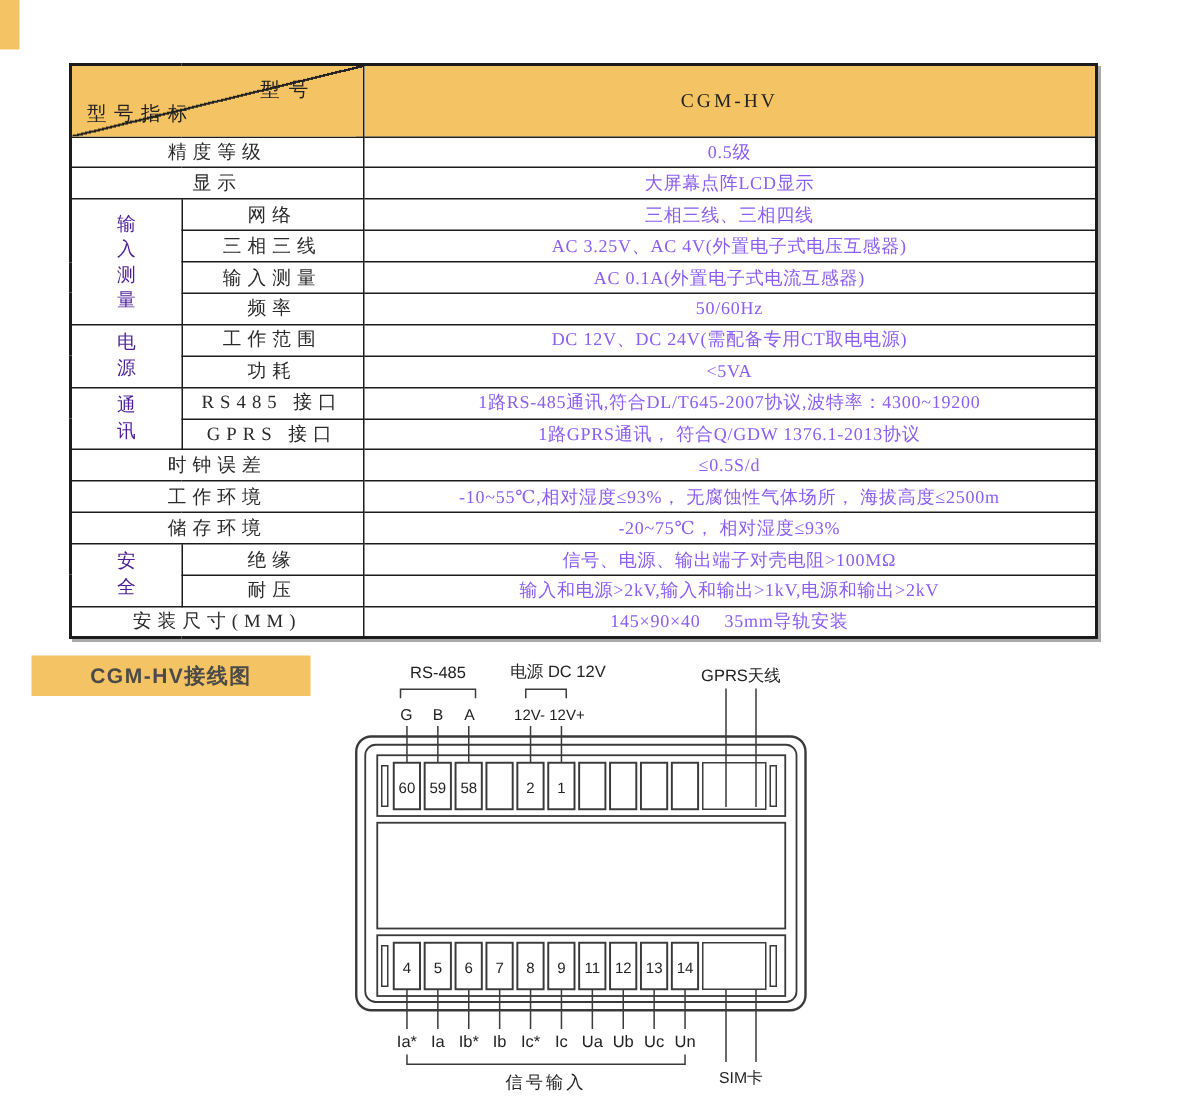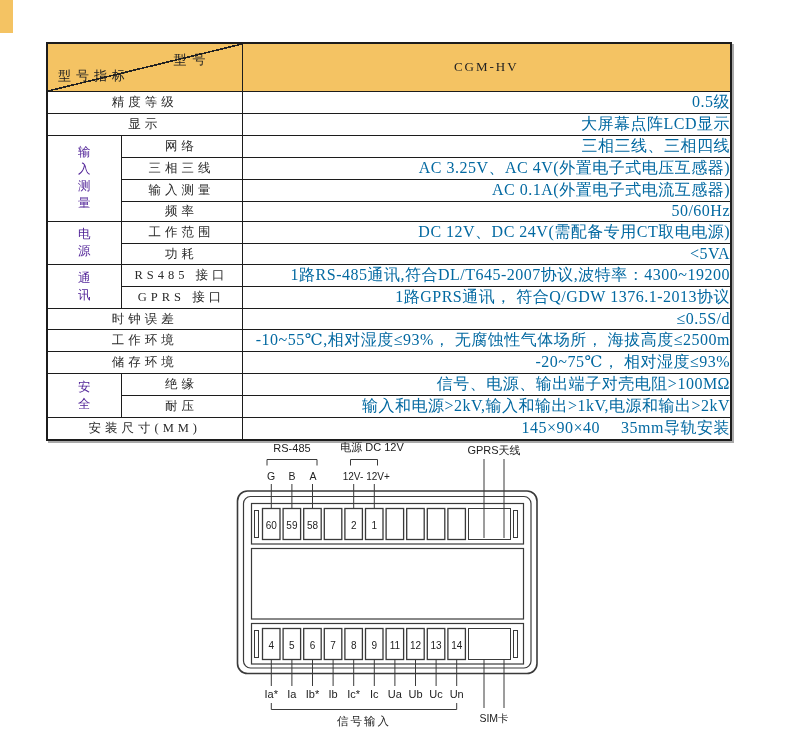--- a/index.html
+++ b/index.html
@@ -17,21 +17,21 @@
   
   #spec-table-wrap{position:absolute;left:46px;top:42px;}
   table{border-collapse:collapse;table-layout:fixed;width:684px;
         box-shadow:2px 2px 0 #a9a9a9;}
   td{border:1px solid #1c1c1c;padding:0;text-align:center;vertical-align:middle;
      overflow:hidden;}
   table{border:2px solid #1c1c1c;}
   tr{height:20.9px;}
   tr.hdr{height:48px;}
   .lbl{font-size:12.5px;letter-spacing:4px;color:#2a2a2a;}
-  .val{font-size:16px;letter-spacing:0.5px;color:#0369a1;text-align:right;}
+  .val{font-size:12px;letter-spacing:0.5px;color:#8b5cf6;}
   .grp{background:#fff;}
   .vtext{width:15px;margin:0 auto;word-break:break-all;line-height:17px;
          font-size:12.5px;text-align:center;color:#4c1d95;}
   td.diag{position:relative;
      background:linear-gradient(to bottom right,
         rgba(0,0,0,0) calc(50% - 0.8px),#222 calc(50% - 0.8px),
         #222 calc(50% + 0.8px),rgba(0,0,0,0) calc(50% + 0.8px)),#F4C363;}
   .diag-top{position:absolute;top:7px;right:30px;font-size:13px;letter-spacing:6px;}
   .diag-bottom{position:absolute;bottom:6px;left:10px;font-size:13px;letter-spacing:5px;}
   td.model{background:#F4C363;font-size:13px;letter-spacing:2px;}
@@ -138,20 +138,21 @@
         <td class="val">输入和电源&gt;2kV,输入和输出&gt;1kV,电源和输出&gt;2kV</td>
       </tr>
       <tr>
         <td colspan="2" class="lbl">安装尺寸(MM)</td>
         <td class="val">145×90×40　 35mm导轨安装</td>
       </tr>
     </tbody>
       </table>
   </div>
 
+  <div id="title-diagram" class="sec-title">CGM-HV接线图</div>
 
   <svg id="diagram-svg" width="800" height="300" viewBox="0 0 800 300">
 
     <text x="292" y="17" font-size="11" text-anchor="middle">RS-485</text>
     <path class="ln-thin" d="M267 30.5 V24.5 H317 V30.5"></path>
     <text x="271" y="45" font-size="10.5" text-anchor="middle">G</text>
     <text x="292" y="45" font-size="10.5" text-anchor="middle">B</text>
     <text x="313" y="45" font-size="10.5" text-anchor="middle">A</text>
 
     <text x="372" y="16" font-size="11" text-anchor="middle">电源 DC 12V</text>

